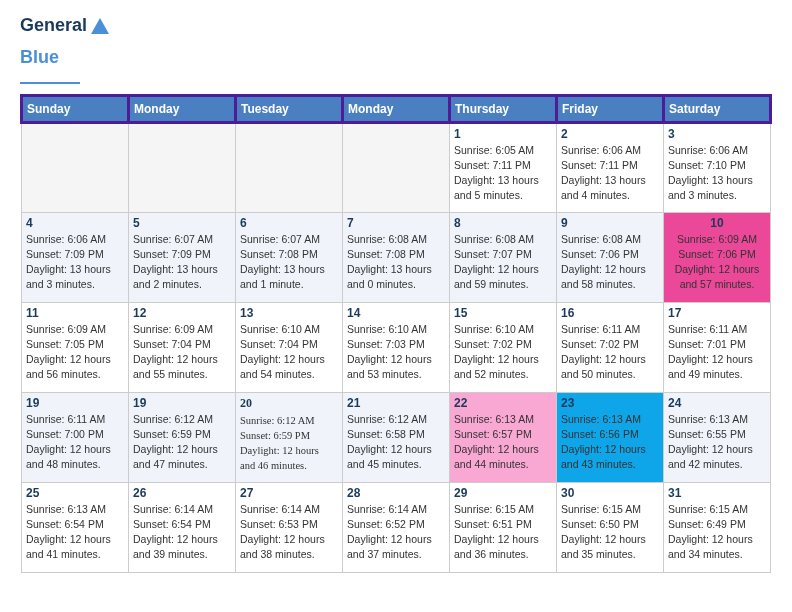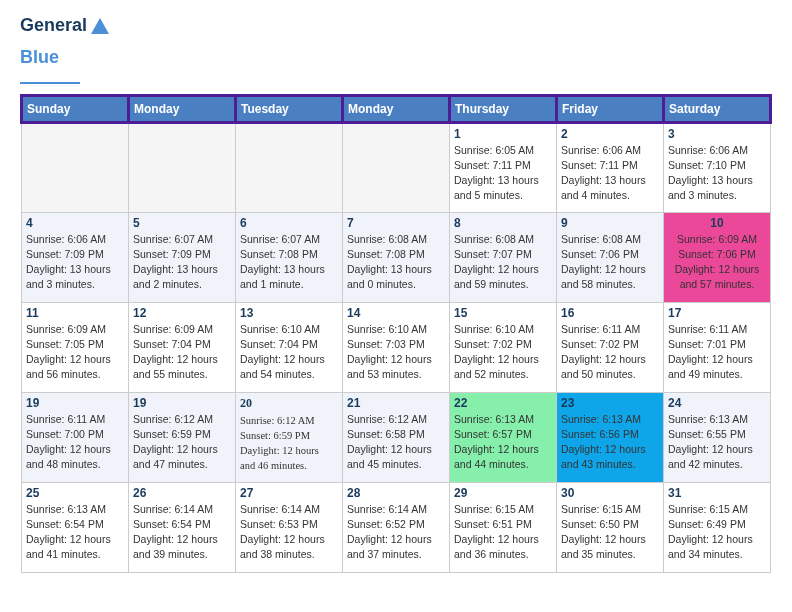--- a/index.html
+++ b/index.html
@@ -217,21 +217,21 @@
           <div class="day-info">Sunrise: 6:12 AM<br>Sunset: 6:59 PM<br>Daylight: 12 hours<br>and 47 minutes.</div>
         </td>
         <td style="background: rgb(240, 244, 250); font-family: Liberation Serif, serif;">
           <span class="day-num">20</span>
           <div class="day-info">Sunrise: 6:12 AM<br>Sunset: 6:59 PM<br>Daylight: 12 hours<br>and 46 minutes.</div>
         </td>
         <td style="background: rgb(240, 244, 250);">
           <span class="day-num">21</span>
           <div class="day-info">Sunrise: 6:12 AM<br>Sunset: 6:58 PM<br>Daylight: 12 hours<br>and 45 minutes.</div>
         </td>
-        <td style="background: #86efac; margin-top: 8px;">
+        <td style="background: #f9a8d4; margin-top: 8px;">
           <span class="day-num">22</span>
           <div class="day-info">Sunrise: 6:13 AM<br>Sunset: 6:57 PM<br>Daylight: 12 hours<br>and 44 minutes.</div>
         </td>
         <td style="background: #0ea5e9;">
           <span class="day-num">23</span>
           <div class="day-info">Sunrise: 6:13 AM<br>Sunset: 6:56 PM<br>Daylight: 12 hours<br>and 43 minutes.</div>
         </td>
         <td style="background: rgb(240, 244, 250);">
           <span class="day-num">24</span>
           <div class="day-info">Sunrise: 6:13 AM<br>Sunset: 6:55 PM<br>Daylight: 12 hours<br>and 42 minutes.</div>

